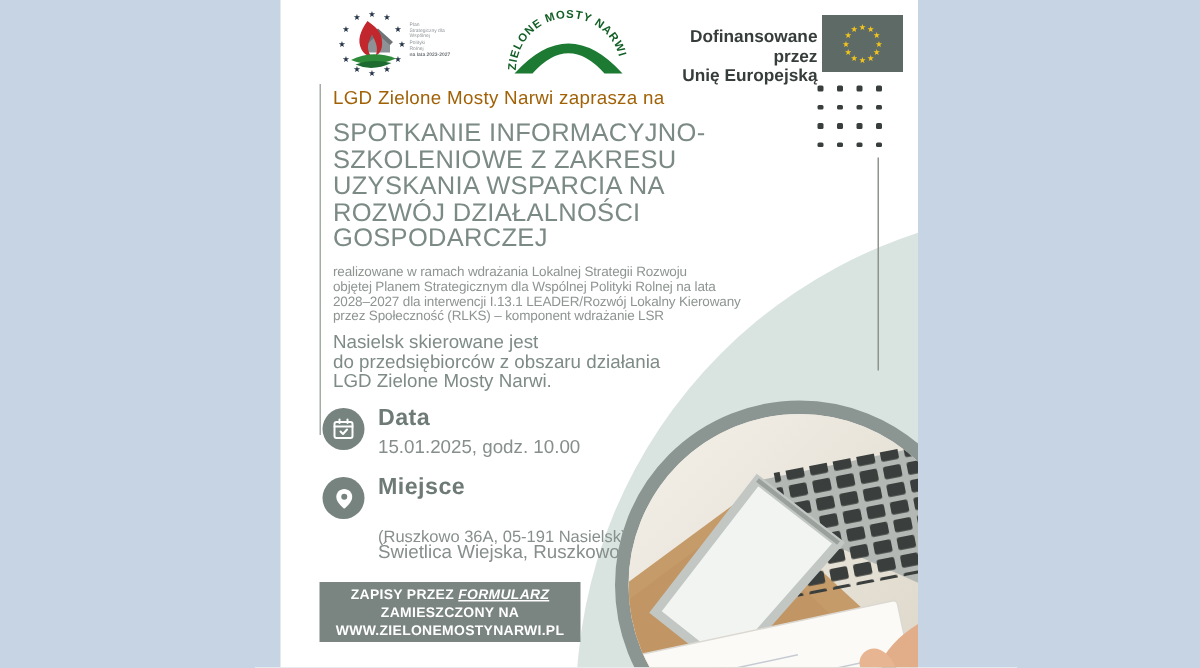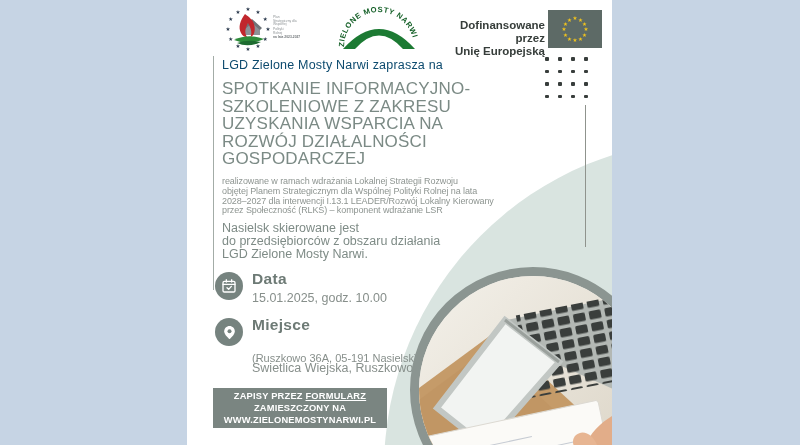--- a/index.html
+++ b/index.html
@@ -18,35 +18,35 @@
   
   .logo-left{left:38px;top:6px;width:46px;height:46px;}
   .logo-left-text{left:86px;top:15px;width:112px;font-size:6px;line-height:7.2px;color:#8e9396;
     transform:scale(0.55);transform-origin:top left;}
   .logo-left-text .b{color:#6f7477;font-weight:bold;}
   .logo-mid{left:150px;top:5px;width:84px;height:48px;}
   .eu-text{left:252px;top:19px;width:106px;text-align:right;font-size:11.5px;line-height:13px;
     font-weight:bold;color:#363d3a;}
   .eu-flag{left:361px;top:10px;width:54px;height:38px;}
   
-  .intro{left:35px;top:58px;font-size:12.5px;color:#0c4a6e;letter-spacing:.2px;}
+  .intro{left:35px;top:58px;font-size:12.5px;color:#a16207;letter-spacing:.2px;}
   .title{left:35px;top:80px;font-size:17px;line-height:17.5px;font-weight:normal;color:#7b8a85;letter-spacing:.2px;}
   .program{left:35px;top:177px;font-size:9px;line-height:9.8px;color:#8e9591;letter-spacing:-.1px;}
   .audience{left:35px;top:222px;font-size:12.5px;line-height:13.2px;color:#7e8b86;}
   
   .ic-circle{width:28px;height:28px;border-radius:50%;background:#76837f;display:flex;
     align-items:center;justify-content:center;}
   .detail-label{font-size:15.5px;font-weight:bold;color:#6d7a75;letter-spacing:.3px;}
   .detail-value{font-size:12.5px;color:#878f8b;}
   .detail-sub{font-size:11px;color:#878f8b;}
   
   .cta{left:26px;top:388px;width:174px;height:40px;background:#7a8581;color:#ffffff;
     font-size:9.3px;line-height:12.2px;font-weight:bold;text-align:center;letter-spacing:.2px;
     display:flex;align-items:center;justify-content:center;cursor:pointer;}
-  .cta u{text-underline-offset:1px;}
+  .cta u{text-underline-offset:1px;font-style:italic;}
   
   .photo-circle{left:223px;top:267px;width:246px;height:246px;border:9px solid #8b9591;
     border-radius:50%;box-sizing:border-box;overflow:hidden;background:#efece6;}
   .photo-circle svg{display:block;}
 </style>
 </head>
 <body>
 
 <div class="canvas">
   <div class="card">

